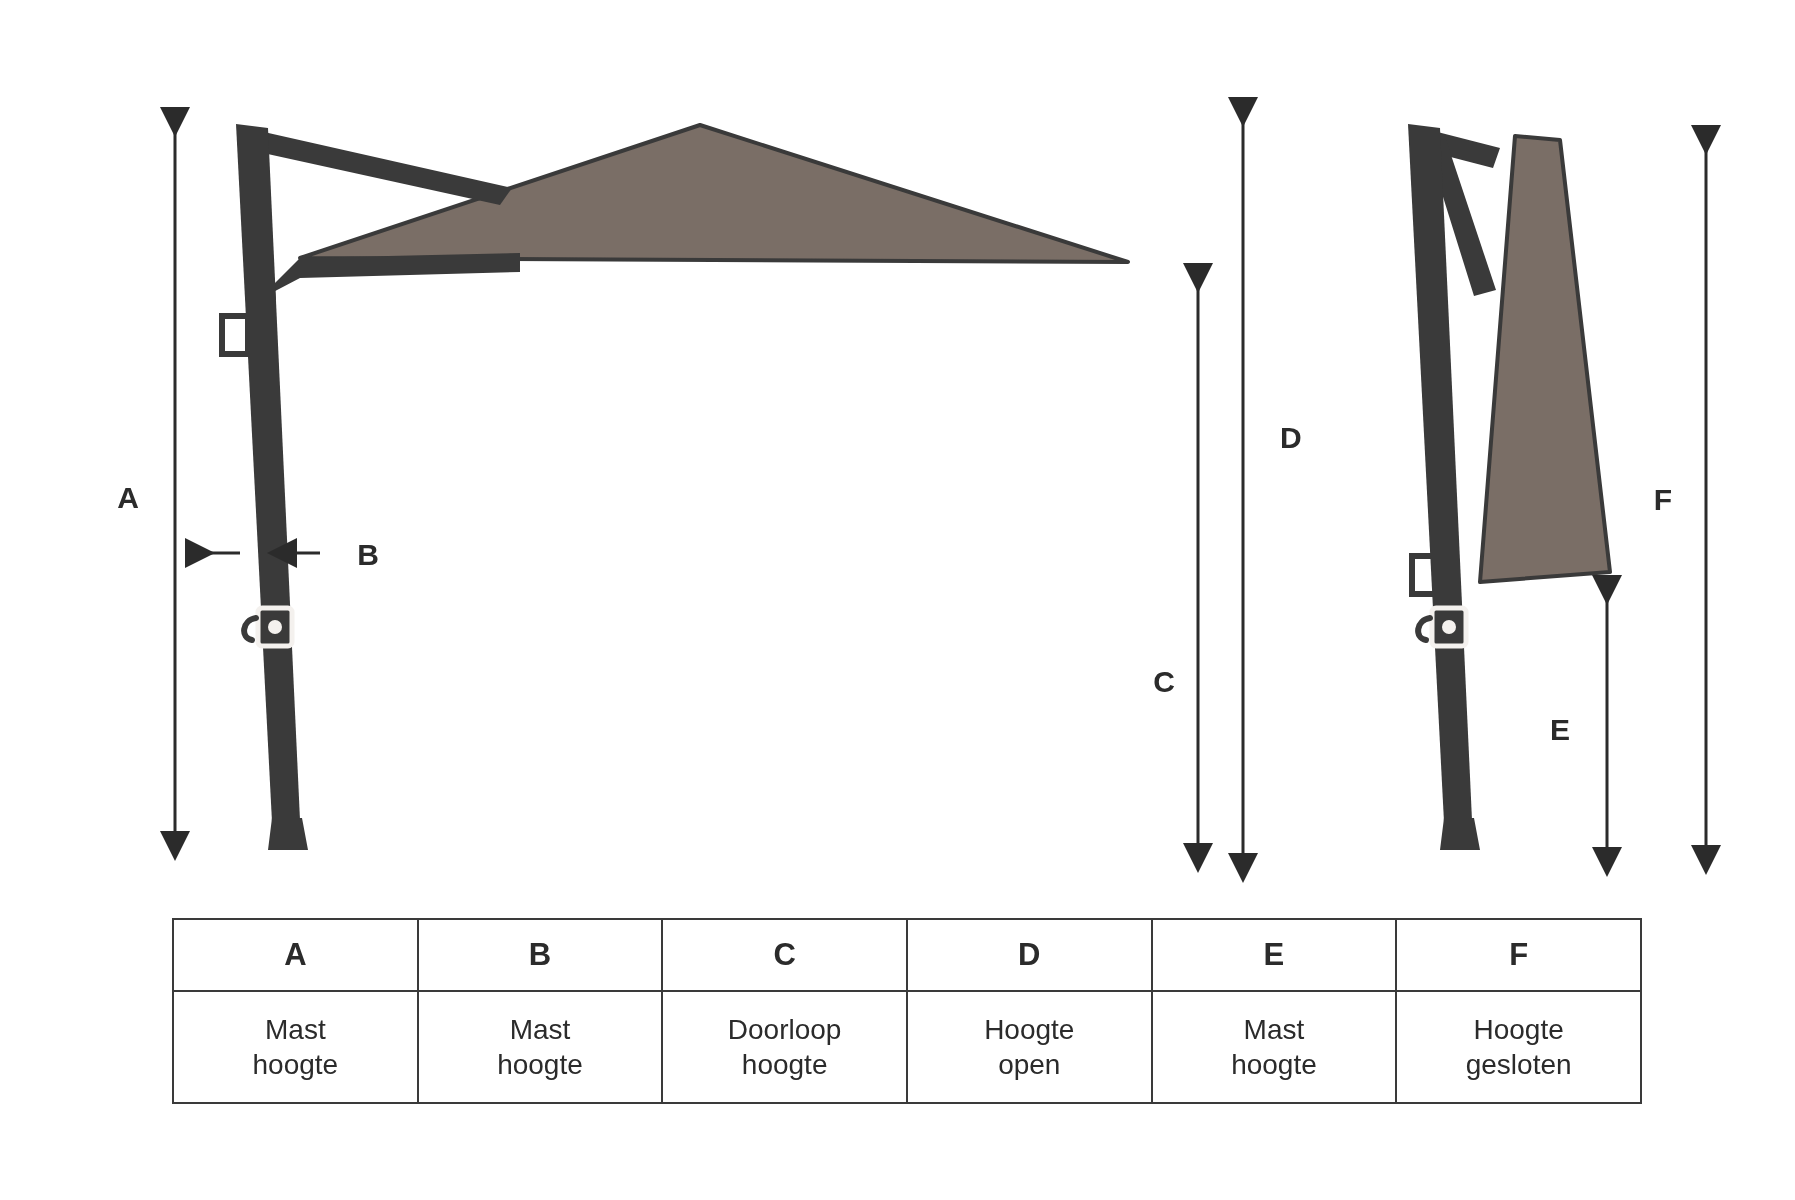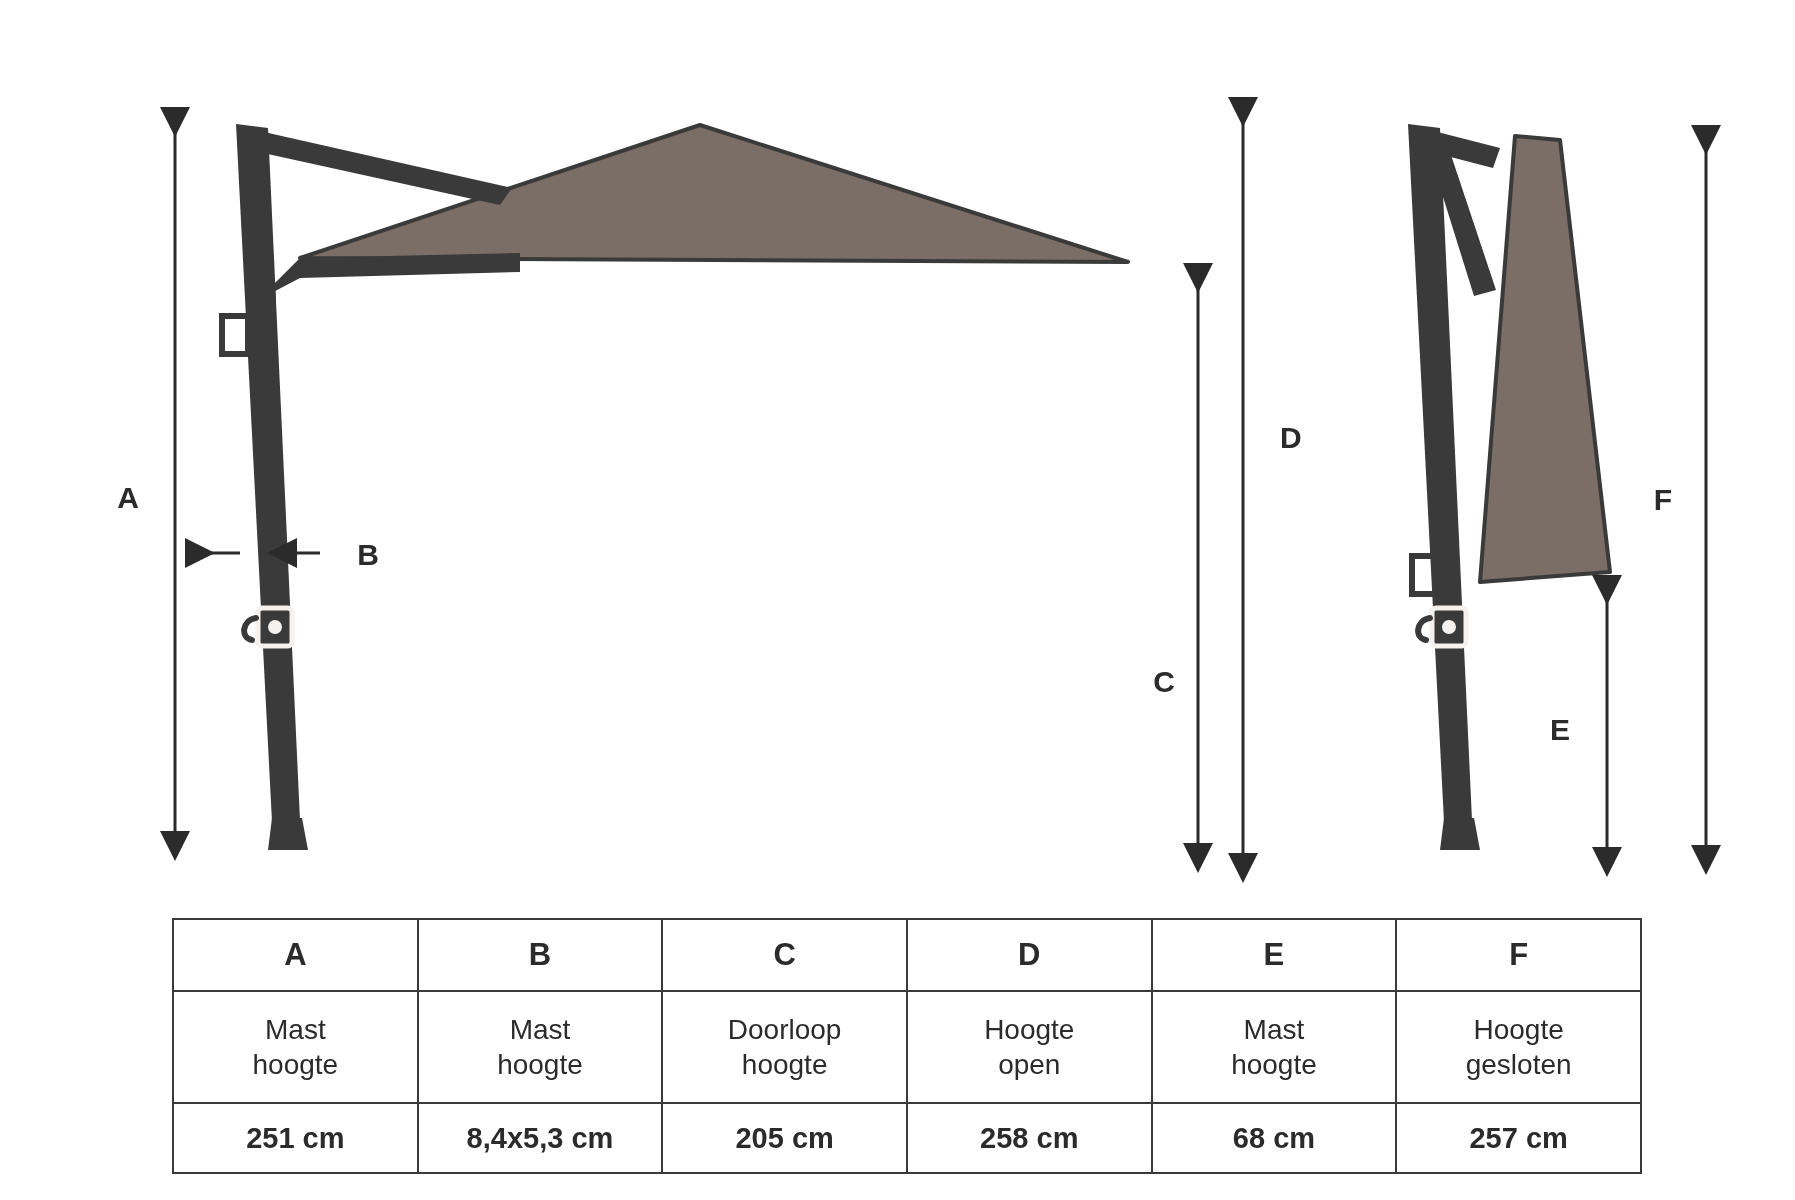--- a/index.html
+++ b/index.html
@@ -171,25 +171,17 @@
           </td>
           <td class="name-cell">
             <span>Mast</span><br>
             <span>hoogte</span>
           </td>
           <td class="name-cell">
             <span>Hoogte</span><br>
             <span>gesloten</span>
           </td>
         </tr>
-        <tr>
-          <td class="value-cell">251 cm</td>
-          <td class="value-cell">8,4x5,3 cm</td>
-          <td class="value-cell">205 cm</td>
-          <td class="value-cell">258 cm</td>
-          <td class="value-cell">68 cm</td>
-          <td class="value-cell">257 cm</td>
-        </tr>
       </tbody>
     </table>
   </div>
 
 </div>
 
 </body></html>

